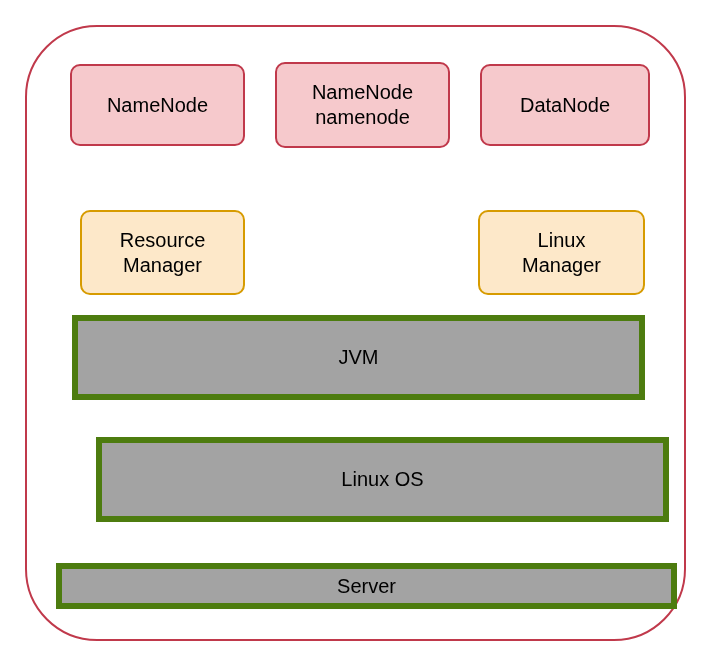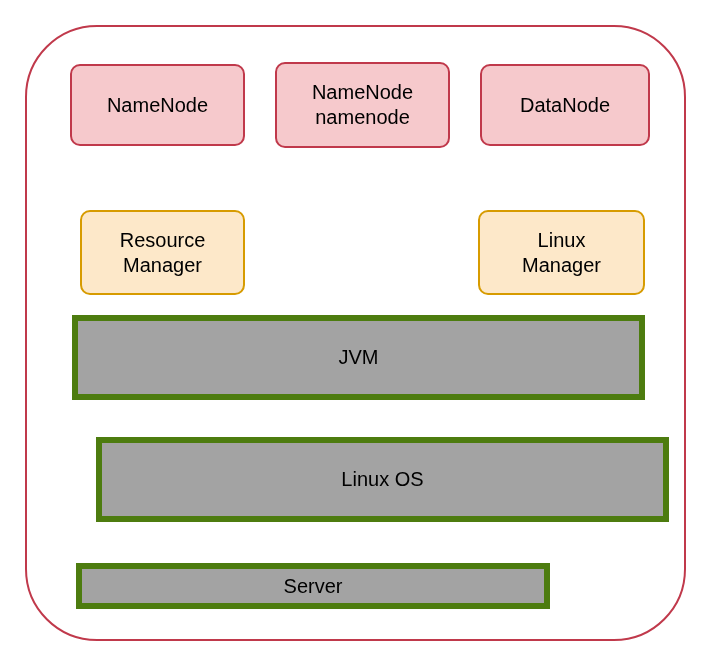--- a/index.html
+++ b/index.html
@@ -56,21 +56,21 @@
   .secondary-nn    { left: 275px; top: 62px;  width: 175px; height: 86px; }
   .datanode        { left: 480px; top: 64px;  width: 170px; height: 82px; }
   .secondary-nn .label { max-width: 130px; }
   
   .resource-mgr    { left: 80px;  top: 210px; width: 165px; height: 85px; }
   .node-mgr        { left: 478px; top: 210px; width: 167px; height: 85px; }
   .resource-mgr .label, .node-mgr .label { max-width: 115px; }
   
   .jvm             { left: 72px;  top: 315px; width: 573px; height: 85px; }
   .linux-os        { left: 72px;  top: 437px; width: 573px; height: 85px; margin-left: 24px; }
-  .server          { left: 76px;  top: 563px; width: 474px; height: 46px; }
+  .server          { left: 56px;  top: 563px; width: 621px; height: 46px; }
   .label {
     display: inline-block;
   }
 </style>
 </head>
 <body>
 
 <div id="canvas">
 
   <div class="outer-frame"></div>

